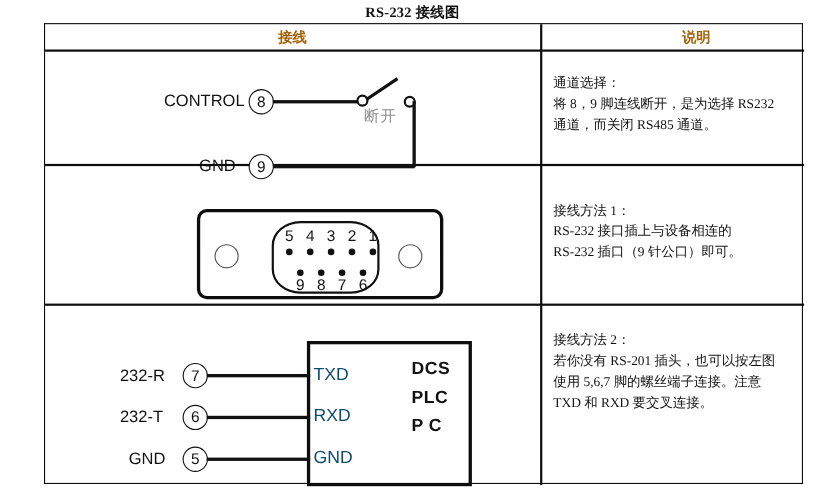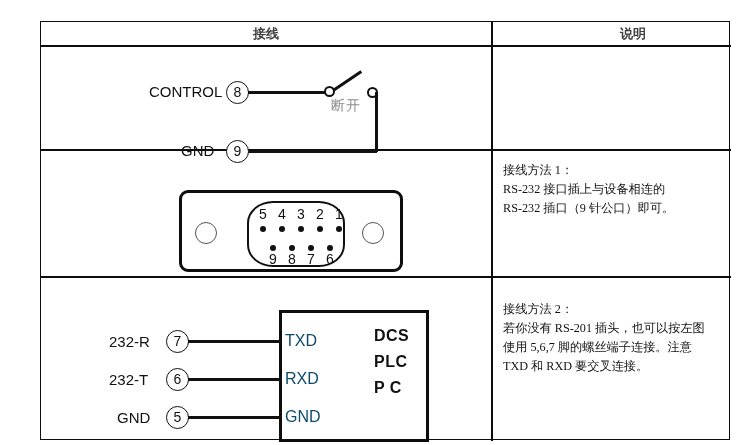--- a/index.html
+++ b/index.html
@@ -69,38 +69,38 @@
   
   .hdr {
     position: absolute;
     top: 0;
     height: 23px;
     line-height: 23px;
     text-align: center;
     font-family: "Liberation Serif", "DejaVu Serif", serif;
     font-weight: bold;
     font-size: 13px;
-    color: #404040;
+    color: #a16207;
   }
   .hdr-left  { left: 0;     width: 450px; }
   .hdr-right { left: 451px; width: 282px; }
 
   
   .desc {
     position: absolute;
     left: 462px;
     width: 225px;
     font-family: "Liberation Serif", "DejaVu Serif", serif;
     font-size: 12.2px;
     line-height: 19px;
     color: #111;
     white-space: pre-line;
   }
   .desc-1 { top: 44px; }
-  .desc-2 { top: 139px; }
+  .desc-2 { top: 160px; }
   .desc-3 { top: 278px; }
 
   
   .cell-art {
     position: absolute;
     left: 0;
     width: 450px;
   }
   .art-1 { top: 23px;  height: 124px; }
   .art-2 { top: 128px; height: 126px; }
@@ -231,20 +231,21 @@
     color: #111;
     white-space: nowrap;
     letter-spacing: 0.5px;
   }
 </style>
 </head>
 <body>
 
 <div id="page">
 
+  <div class="diagram-title">RS-232 接线图</div>
 
   <div class="wiring-table">
 
     <div class="col-divider"></div>
     <div class="row-divider rd-header"></div>
     <div class="row-divider rd-1"></div>
     <div class="row-divider rd-2"></div>
 
     <div class="hdr hdr-left">接线</div>
     <div class="hdr hdr-right">说明</div>
@@ -262,20 +263,23 @@
 
       <div class="open-text" style="left:290px; top:52px;">断开</div>
 
       <div class="wire wire-v" style="left:334px; top:47px; height:60px;"></div>
       <div class="wire wire-h" style="left:207px; top:105px; width:129px;"></div>
 
       <div class="pin-label" style="left:140px; top:97px;">GND</div>
       <div class="pin-circle" style="left:185px; top:95px; width:23px; height:23px; line-height:20px; font-size:14px;">9</div>
     </div>
 
+    <div class="desc desc-1">通道选择：
+将 8，9 脚连线断开，是为选择 RS232
+通道，而关闭 RS485 通道。</div>
 
     <div class="cell-art art-2">
       <div class="db9-shell">
         <div class="db9-screw" style="left:13px; top:29px;"></div>
         <div class="db9-screw" style="left:180px; top:29px;"></div>
 
         <div class="db9-inner">
 
           <div class="db9-num" style="left:8px;  top:3px;">5</div>
           <div class="db9-num" style="left:27px; top:3px;">4</div>

